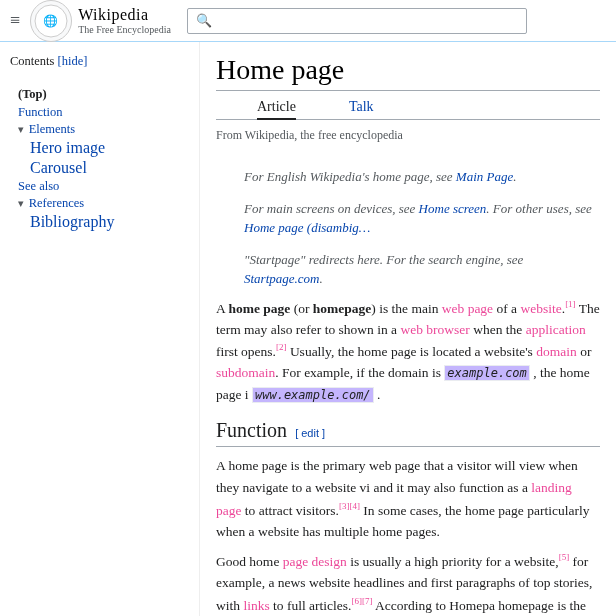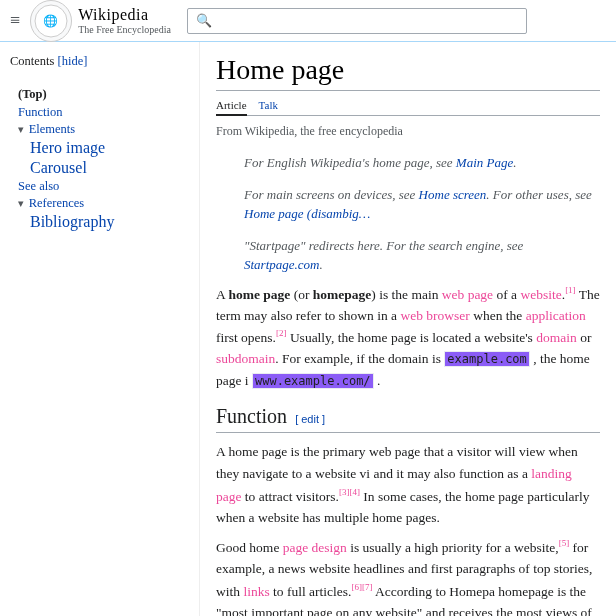--- a/index.html
+++ b/index.html
@@ -151,35 +151,36 @@
       color: #000;
     }
     .tabs {
       display: flex;
       gap: 12px;
       margin-bottom: 8px;
       border-bottom: 1px solid #a2a9b1;
       padding-bottom: 4px;
     }
     .tab {
-      font-size: 11px;
+      font-size: 14px;
       color: #0645ad;
       cursor: pointer;
       text-decoration: none;
+      margin-left: 41px;
     }
     .tab.active {
       color: #202122;
       font-weight: normal;
       border-bottom: 2px solid #202122;
       margin-bottom: -5px;
     }
     .from-wiki {
       font-size: 12px;
       color: #54595d;
-      margin-bottom: 10px;
+      margin-bottom: 20px;
     }
     .hatnote {
       padding: 4px 0 4px 28px;
       font-style: italic;
       font-size: 13px;
       color: #54595d;
       margin-bottom: 4px;
       line-height: 1.5;
     }
     .hatnote a { color: #0645ad; text-decoration: none; }
@@ -211,23 +212,24 @@
     }
     .sup {
       font-size: 9px;
       vertical-align: super;
       color: #0645ad;
       text-decoration: none;
     }
     .code-inline {
       font-family: monospace;
       font-size: 12px;
-      background: #8b5cf6;
+      background: #c4b5fd;
       border: 1px solid #eaecf0;
       padding: 0 2px;
+      font-style: italic;
     }
   </style>
 </head>
 <body>
 
 <div class="header">
   <span class="hamburger">≡</span>
   <div class="logo-area">
     <div class="logo-circle">
       <svg width="34" height="34" viewBox="0 0 34 34">

